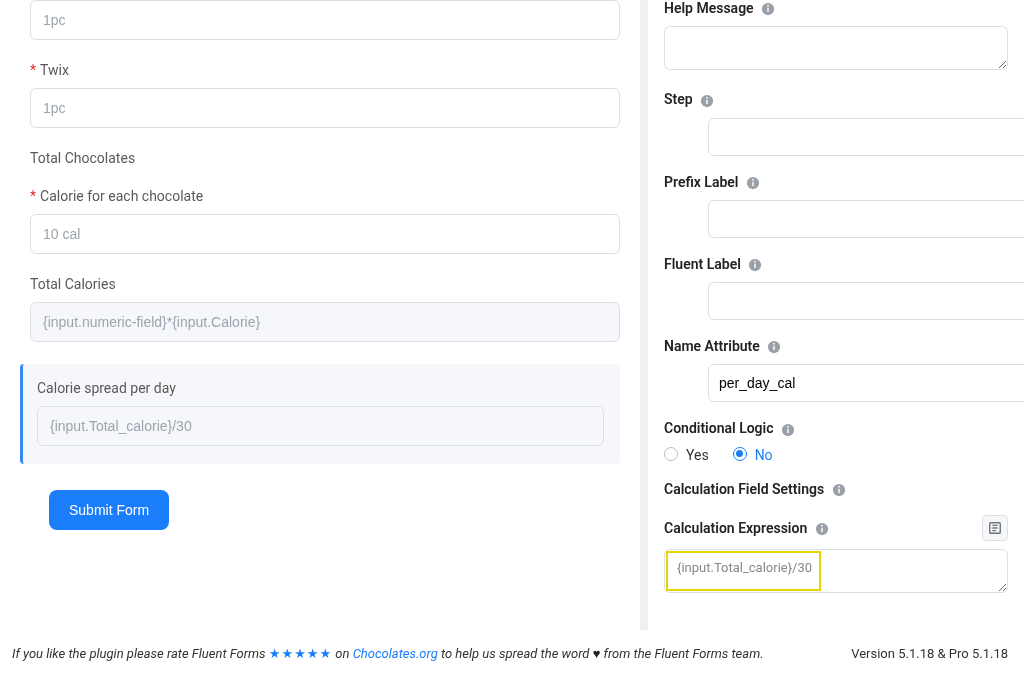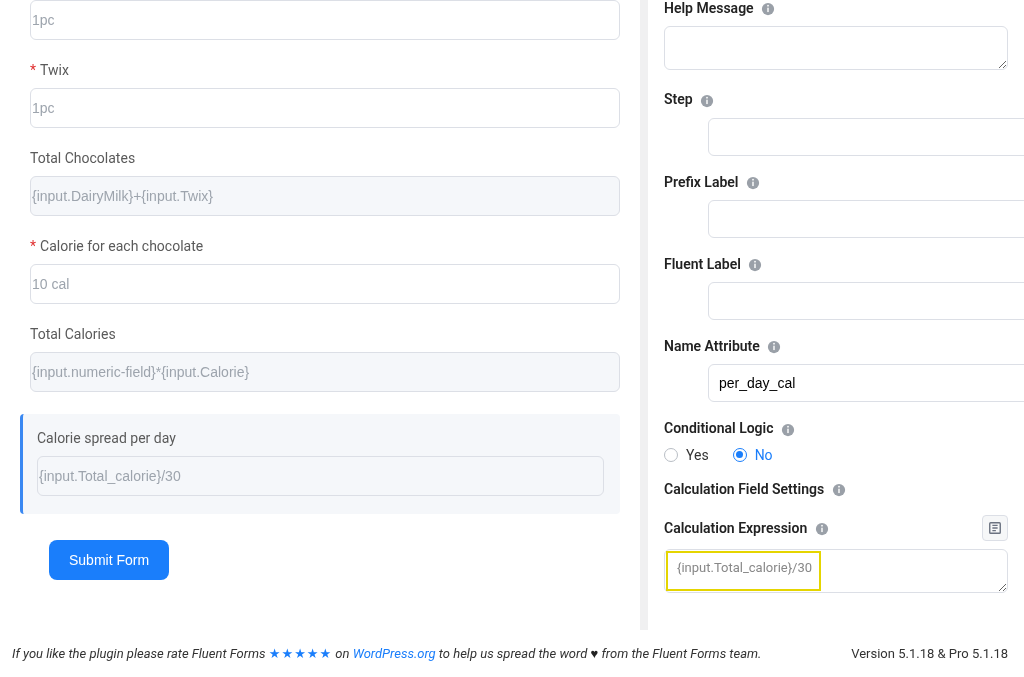--- a/index.html
+++ b/index.html
@@ -37,21 +37,21 @@
       color: #5a5a5a;
       font-size: 14px;
       margin-bottom: 10px;
     }
     .req { color: #e03131; margin-right: 4px; }
     .text-input {
       width: 100%;
       height: 40px;
       border: 1px solid #dcdfe6;
       border-radius: 6px;
-      padding: 0 1px;
+      padding: 0 12px;
       font-size: 14px;
       color: #333;
       background: #fff;
     }
     .text-input::placeholder { color: #9da4ad; }
     .text-input.readonly {
       background: #f5f7fa;
       color: #9da4ad;
     }
     .selected-field {
@@ -104,21 +104,21 @@
       height: 44px;
       border: 1px solid #dcdfe6;
       border-radius: 6px;
       padding: 8px 10px;
       margin-top: 10px;
       font-size: 14px;
       resize: both;
       font-family: inherit;
     }
     .radio-row { margin-top: 10px; display: flex; gap: 24px; align-items: center; }
-    .radio-item { display: flex; align-items: center; gap: 8px; font-size: 14px; cursor: pointer; }
+    .radio-item { display: flex; align-items: flex-start; gap: 8px; font-size: 14px; cursor: pointer; }
     .radio-circle {
       width: 14px; height: 14px;
       border: 1.5px solid #b9bec5; border-radius: 50%;
       display:inline-flex; align-items:center; justify-content:center;
     }
     .radio-circle.checked { border-color: #1a7efb; }
     .radio-dot { width: 7px; height: 7px; background: #1a7efb; border-radius: 50%; }
     .radio-item.active { color: #1a7efb; }
     .checkbox-row { margin-top: 10px; display: flex; align-items: center; gap: 8px; }
     .checkbox {
@@ -182,21 +182,20 @@
       <input class="text-input" placeholder="1pc" style="">
     </div>
 
     <div class="form-field">
       <label class="field-label"><span class="req">*</span><span>Twix</span></label>
       <input class="text-input" placeholder="1pc" style="">
     </div>
 
     <div class="form-field">
       <label class="field-label">Total Chocolates</label>
-      <input class="text-input readonly" readonly="" placeholder="{input.DairyMilk}+{input.Twix}" style="">
     </div>
 
     <div class="form-field">
       <label class="field-label"><span class="req">*</span><span>Calorie for each chocolate</span></label>
       <input class="text-input" placeholder="10 cal" style="">
     </div>
 
     <div class="form-field">
       <label class="field-label">Total Calories</label>
       <input class="text-input readonly" readonly="" placeholder="{input.numeric-field}*{input.Calorie}" style="">
@@ -332,16 +331,16 @@
         <div class="highlight-box"></div>
       </div>
 
     </div>
 
   </div>
 </div>
 
 <div class="footer">
   <div>
-    <span>If you like the plugin please rate Fluent Forms </span><span class="star">★★★★★</span><span> on </span><a>WordPress.org</a><span> to help us spread the word </span><span class="heart">♥</span><span> from the Fluent Forms team.</span>
+    <span>If you like the plugin please rate Fluent Forms </span><span class="star">★★★★★</span><span> on </span><a>Chocolates.org</a><span> to help us spread the word </span><span class="heart">♥</span><span> from the Fluent Forms team.</span>
   </div>
   <div style="font-style:normal;color:#333">Version 5.1.18 &amp; Pro 5.1.18</div>
 </div>
 
 </body></html>

